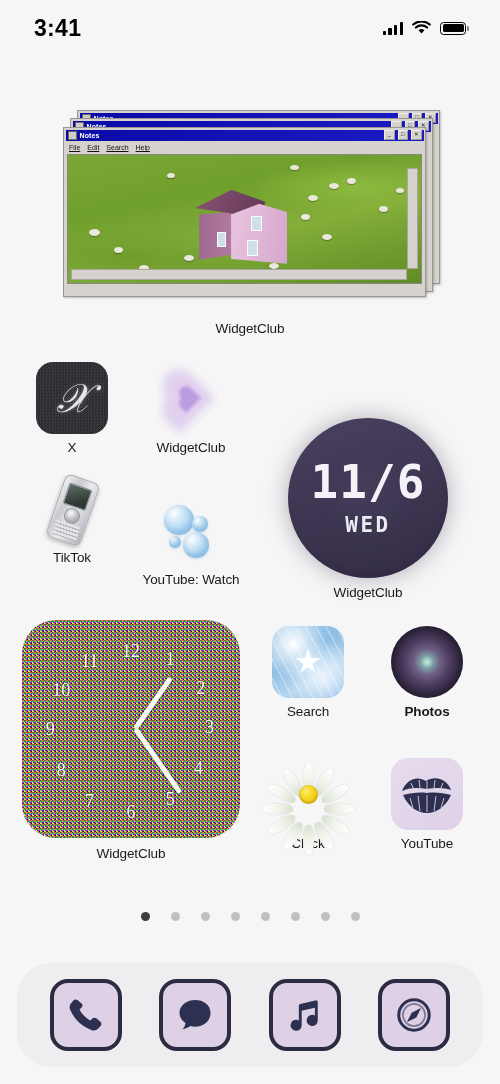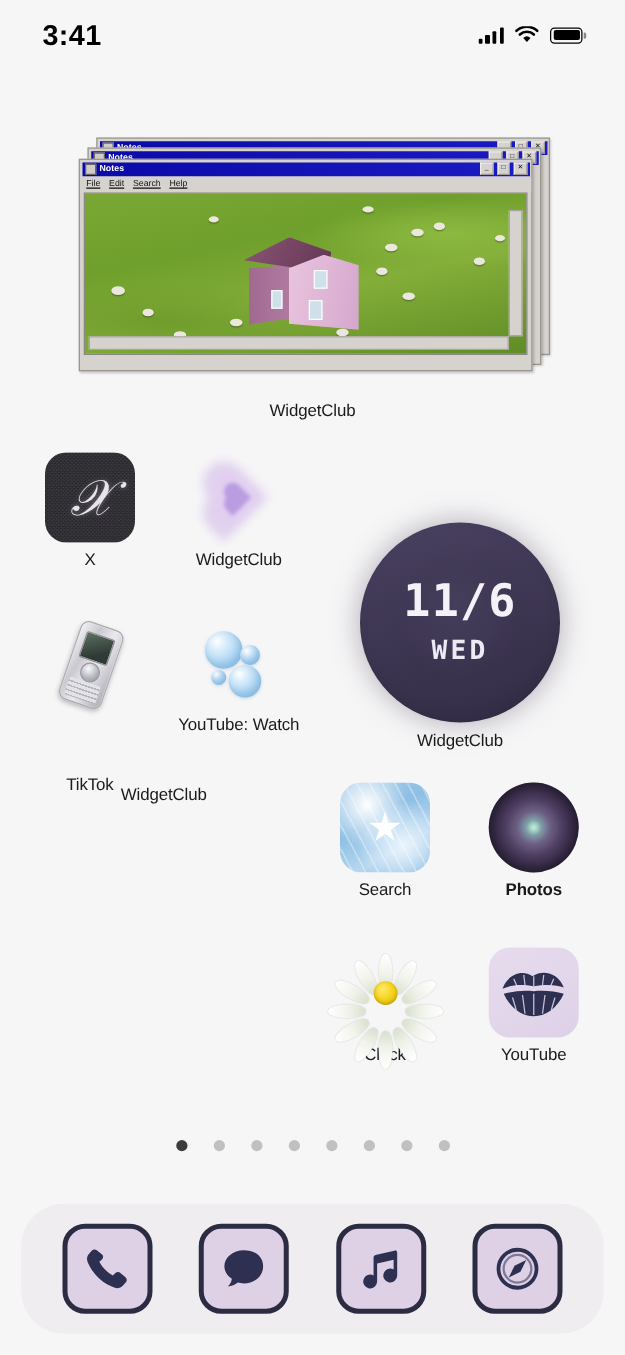--- a/index.html
+++ b/index.html
@@ -212,21 +212,21 @@
     position:absolute;left:0;top:0;width:160px;height:160px;border-radius:50%;
     background:radial-gradient(circle at 47% 40%, #6a6088 0%, #5c5378 30%, #48405f 55%, #332c46 76%, #241f33 92%, #1c1828 100%);
     display:flex;flex-direction:column;align-items:center;justify-content:center;
     filter:blur(.4px);
   }
   .date-orb::before{
     content:"";position:absolute;inset:-14px;border-radius:50%;
     background:radial-gradient(circle, rgba(40,34,55,.55) 38%, rgba(40,34,55,0) 70%);
     filter:blur(9px);z-index:-1;
   }
-  .d-mmdd{font-family:"DejaVu Sans Mono",monospace;font-size:36px;font-weight:700;color:#f4f2f8;letter-spacing:1px;line-height:1;}
+  .d-mmdd{font-family:"DejaVu Sans Mono",monospace;font-size:46px;font-weight:700;color:#f4f2f8;letter-spacing:1px;line-height:1;}
   .d-dow{font-family:"DejaVu Sans Mono",monospace;font-size:21px;font-weight:700;color:#eceaf3;letter-spacing:2.5px;margin-top:8px;}
 
   
   .clockw{position:absolute;left:22px;top:620px;width:218px;height:248px;}
   .clock-face{
     position:relative;width:218px;height:218px;border-radius:34px;overflow:hidden;
     background:
       repeating-conic-gradient(#d01f7a 0% 12%, #1fb24a 12% 25%, #2a4fd8 25% 37%, #e5e033 37% 50%, #121212 50% 62%, #9a2fd6 62% 75%, #2fd6c8 75% 87%, #e06a1f 87% 100%) 0 0/4px 4px,
       #2a2a2a;
   }
@@ -363,21 +363,21 @@
   <div class="ico">
     <div class="heart-wrap">
       <div class="hrt h1"></div>
       <div class="hrt h2"></div>
       <div class="hrt h3"></div>
     </div>
   </div>
   <div class="label">WidgetClub</div>
 </div>
 
-<div class="app" style="left:26px;top:494px;gap:48px;">
+<div class="app" style="left:26px;top:472px;">
   <div class="ico">
     <div class="phone">
       <div class="scr"></div>
       <div class="nav"></div>
       <div class="keys"></div>
     </div>
   </div>
   <div class="label">TikTok</div>
 </div>
 
@@ -393,20 +393,36 @@
 
 <div class="datew">
   <div class="date-orb">
     <div class="d-mmdd">11/6</div>
     <div class="d-dow">WED</div>
   </div>
 </div>
 <div style="position:absolute;left:288px;top:579px;width:160px;" class="label">WidgetClub</div>
 
 <div class="clockw">
+  <div class="clock-face">
+    <span class="num" style="left:50%;top:14%;">12</span>
+    <span class="num" style="left:68%;top:18%;">1</span>
+    <span class="num" style="left:82%;top:31%;">2</span>
+    <span class="num" style="left:86%;top:49%;">3</span>
+    <span class="num" style="left:81%;top:68%;">4</span>
+    <span class="num" style="left:68%;top:82%;">5</span>
+    <span class="num" style="left:50%;top:88%;">6</span>
+    <span class="num" style="left:31%;top:83%;">7</span>
+    <span class="num" style="left:18%;top:69%;">8</span>
+    <span class="num" style="left:13%;top:50%;">9</span>
+    <span class="num" style="left:18%;top:32%;">10</span>
+    <span class="num" style="left:31%;top:19%;">11</span>
+    <div class="hand hr"></div>
+    <div class="hand mn"></div>
+  </div>
   <div class="label" style="margin-top:8px;">WidgetClub</div>
 </div>
 
 <div class="app" style="left:262px;top:626px;">
   <div class="ico rsq cam">
     <div class="star"></div>
   </div>
   <div class="label">Search</div>
 </div>
 

